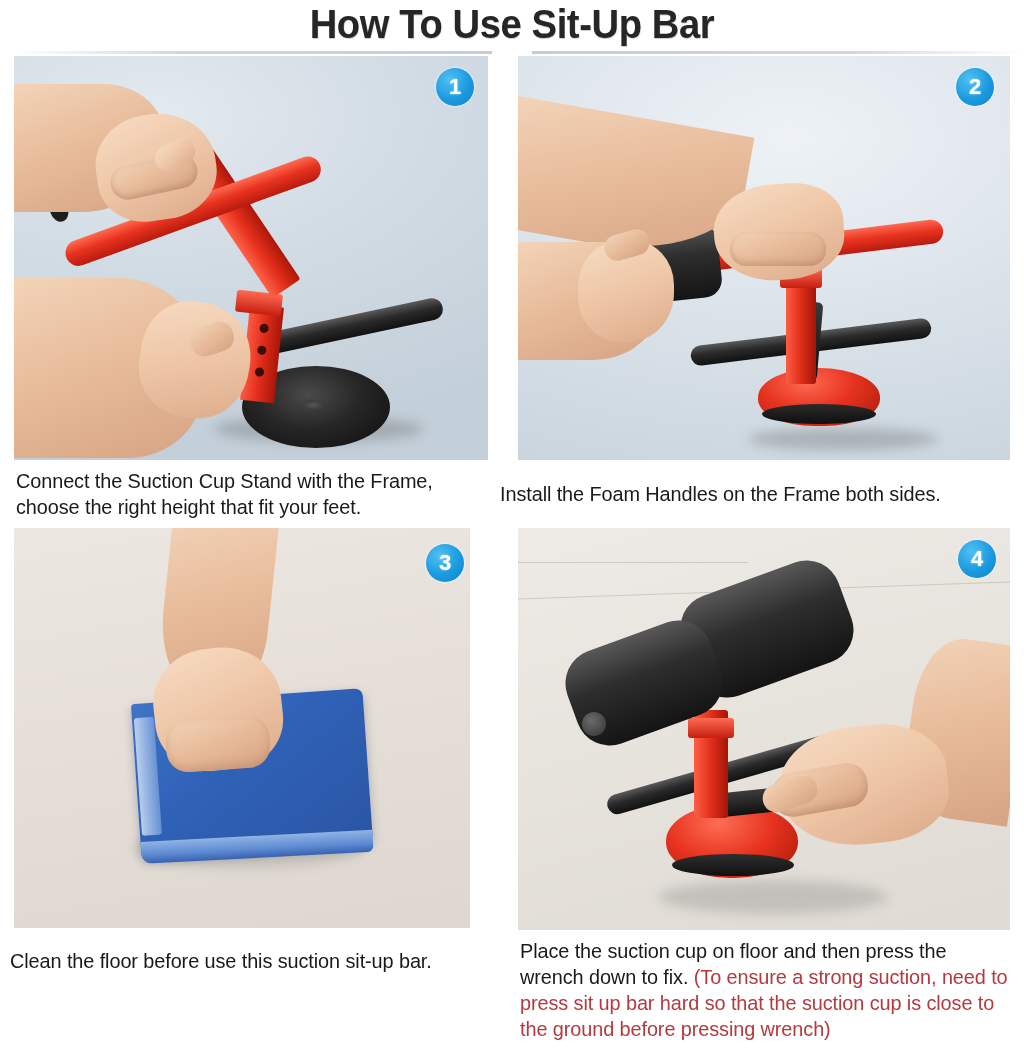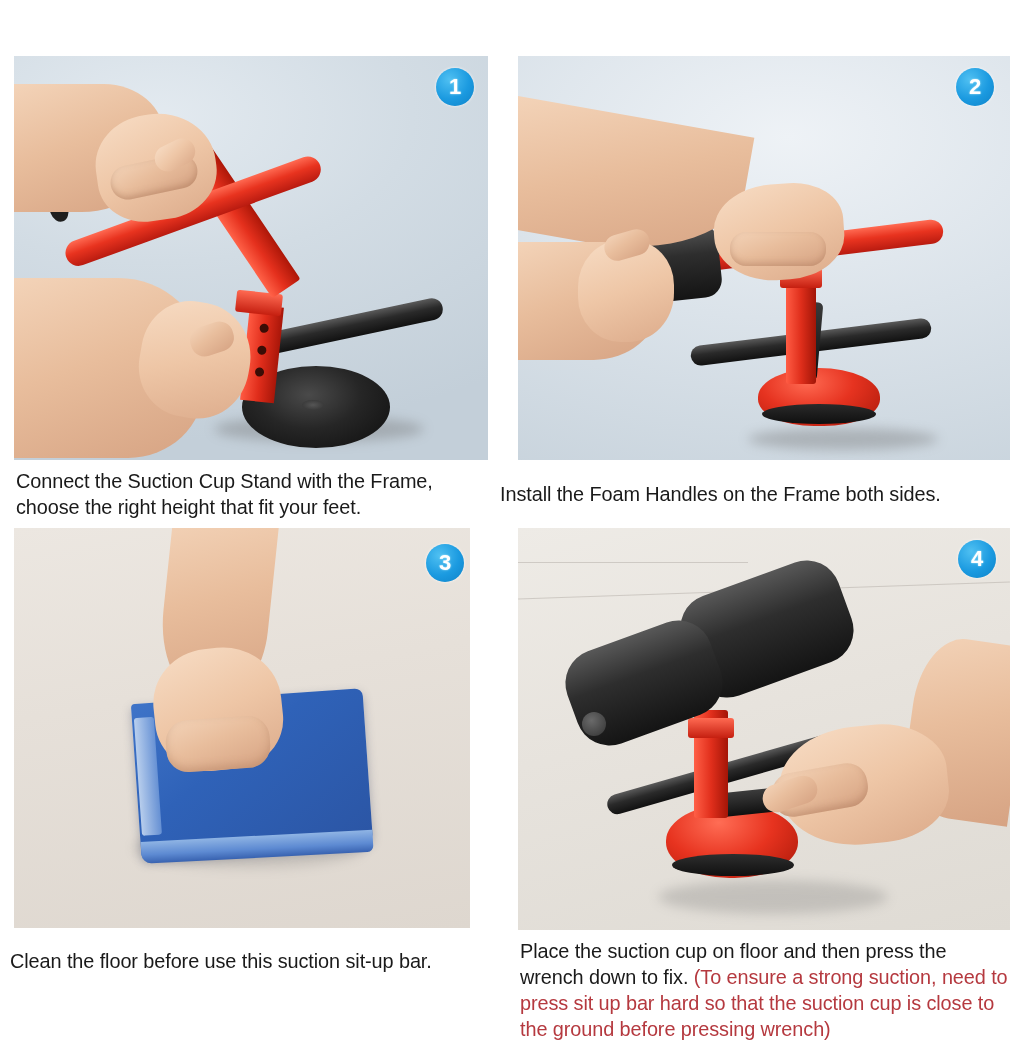--- a/index.html
+++ b/index.html
@@ -114,20 +114,25 @@
   .skin-l {
     background: linear-gradient(160deg, #f7dcc4 0%, #eec6a6 50%, #dcab8b 100%);
   }
   .shadow-soft { filter: blur(6px); opacity: 0.35; background: #6a6a6a; border-radius: 50%; }
 </style>
 </head>
 <body>
 
 <div class="page">
 
+  <div class="title-bar">
+    <div class="title">How To Use Sit-Up Bar</div>
+    <div class="title-rule-left"></div>
+    <div class="title-rule-right"></div>
+  </div>
 
   <div class="panel panel-1">
     <div class="photo bg-studio-blue"></div>
 
     <div class="part shadow-soft" style="left:200px; top:360px; width:210px; height:26px;"></div>
 
     <div class="part" style="left:228px; top:310px; width:148px; height:82px;
          background: radial-gradient(ellipse at 45% 35%, #4a4a4a 0%, #262626 45%, #0d0d0d 100%);
          border-radius:50%;"></div>
     <div class="part" style="left:288px; top:344px; width:22px; height:10px;

